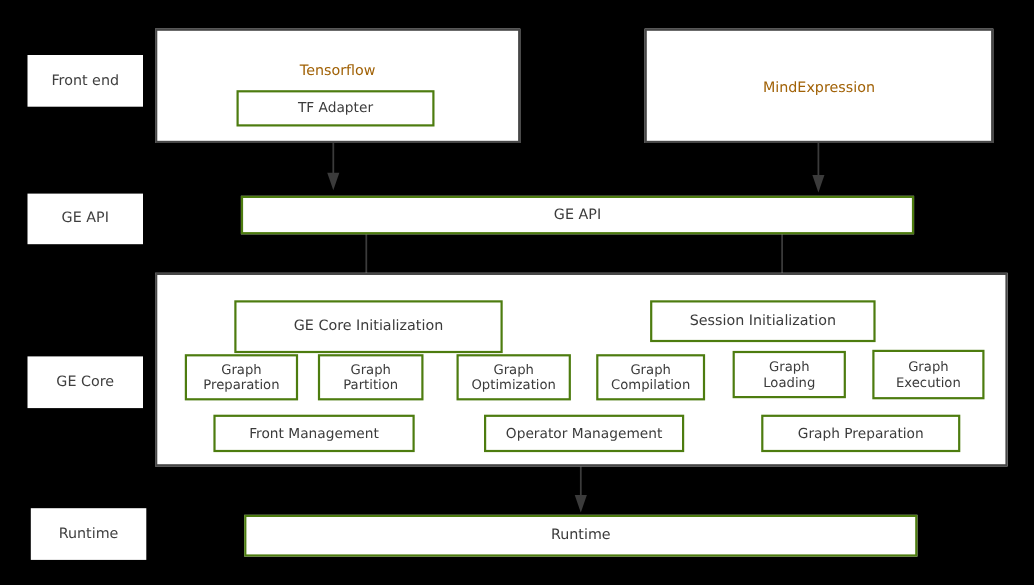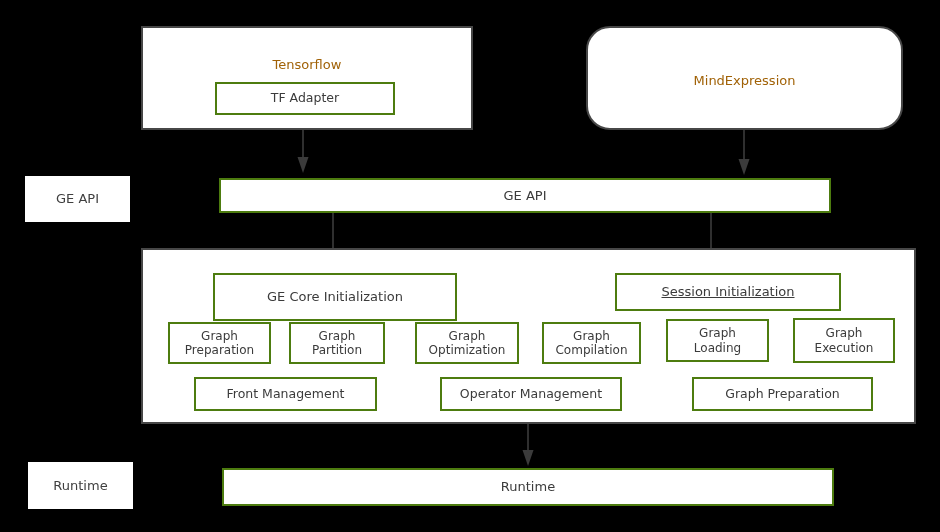--- a/index.html
+++ b/index.html
@@ -99,52 +99,58 @@
       <path class="arrow-line" d="M711,213 L711,257"></path>
       <polygon class="arrow-head" points="711,270 705.5,254 716.5,254"></polygon>
     </g>
 
     <g>
       <path class="arrow-line" d="M528,424 L528,453"></path>
       <polygon class="arrow-head" points="528,466 522.5,450 533.5,450"></polygon>
     </g>
   </svg>
 
+  <div class="box tier-label" style="left:25px; top:50px; width:105px; height:47px;">
+    <span>Front end</span>
+  </div>
 
   <div class="box tier-label" style="left:25px; top:176px; width:105px; height:46px;">
     <span>GE API</span>
   </div>
 
+  <div class="box tier-label" style="left:25px; top:324px; width:105px; height:47px;">
+    <span>GE Core</span>
+  </div>
 
   <div class="box tier-label" style="left:28px; top:462px; width:105px; height:47px;">
     <span>Runtime</span>
   </div>
 
   <div class="box group-box" style="left:141px; top:26px; width:332px; height:104px;">
     <div class="container-title" style="top:29px;">Tensorflow</div>
     <div class="box node" style="left:72px; top:54px; width:180px; height:33px;">
       <span>TF Adapter</span>
     </div>
   </div>
 
-  <div class="box group-box" style="left:586px; top:26px; width:317px; height:104px;border-radius:24px;">
+  <div class="box group-box" style="left:586px; top:26px; width:317px; height:104px;">
     <div class="container-title" style="top:45px;">MindExpression</div>
   </div>
 
   <div class="box bar" style="left:219px; top:178px; width:612px; height:35px;">
     <span>GE API</span>
   </div>
 
   <div class="box group-box" style="left:141px; top:248px; width:775px; height:176px;">
 
     
     <div class="box bar" style="left:70px; top:23px; width:244px; height:48px;">
       <span>GE Core Initialization</span>
     </div>
-    <div class="box bar" style="left:472px; top:23px; width:226px; height:38px;text-decoration:underline;">
+    <div class="box bar" style="left:448px; top:23px; width:205px; height:38px;">
       <span>Session Initialization</span>
     </div>
 
     
     <div class="box node-sm" style="left:25px; top:72px; width:103px; height:42px;">
       <span>Graph
 Preparation</span>
     </div>
     <div class="box node-sm" style="left:146px; top:72px; width:96px; height:42px;">
       <span>Graph

